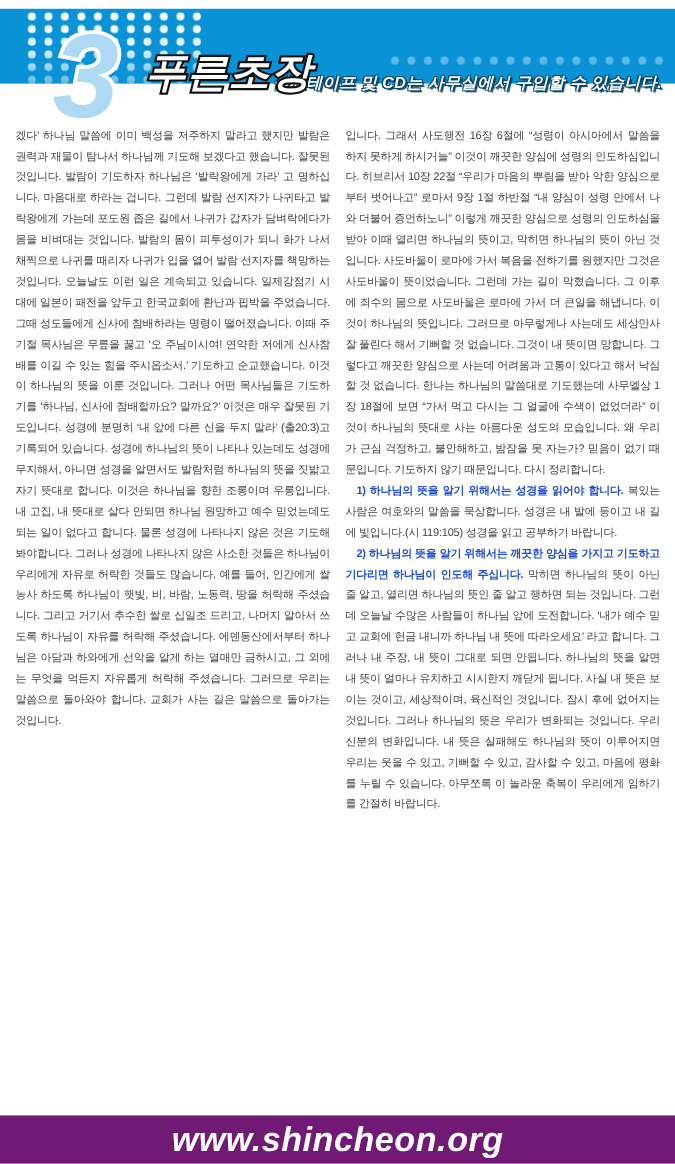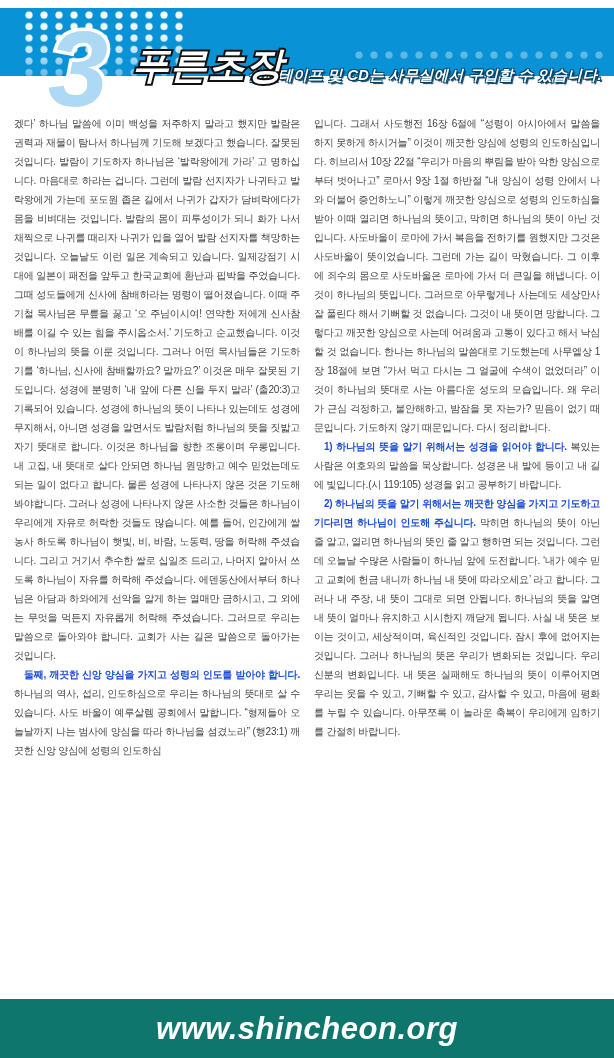--- a/index.html
+++ b/index.html
@@ -60,22 +60,22 @@
     text-align: justify;
     word-break: break-all;
     letter-spacing: -0.2px;
   }
   .para.indent { text-indent: 1em; }
   .para b { color: #1d4ed8; }
 
   
   .footer-band {
     position: absolute; left: 0; bottom: 0;
-    width: 614px; height: 59px;
-    background: #0f766e;
+    width: 614px; height: 44px;
+    background: #701a75;
     display: flex; align-items: center; justify-content: center; margin-top: 32px;
   }
   .footer-url {
     font-size: 31px; font-weight: bold; font-style: italic;
     color: #ffffff; letter-spacing: 0.5px;
   }
 </style>
 </head>
 <body>
 
@@ -108,21 +108,20 @@
   <text class="numeral-text" x="14" y="92">3</text>
 </svg>
 
 <svg class="title-svg" width="260" height="54">
   <text class="title-text" x="6" y="38">푸른초장</text>
 </svg>
 
 <div class="content">
   <div class="column">
     <p class="para"><span>겠다’ 하나님 말씀에 이미 백성을 저주하지 말라고 했지만 발람은 권력과 재물이 탐나서 하나님께 기도해 보겠다고 했습니다. 잘못된 것입니다. 발람이 기도하자 하나님은 ‘발락왕에게 가라’ 고 명하십니다. 마음대로 하라는 겁니다. 그런데 발람 선지자가 나귀타고 발락왕에게 가는데 포도원 좁은 길에서 나귀가 갑자가 담벼락에다가 몸을 비벼대는 것입니다. 발람의 몸이 피투성이가 되니 화가 나서 채찍으로 나귀를 때리자 나귀가 입을 열어 발람 선지자를 책망하는 것입니다. 오늘날도 이런 일은 계속되고 있습니다. 일제강점기 시대에 일본이 패전을 앞두고 한국교회에 환난과 핍박을 주었습니다. 그때 성도들에게 신사에 참배하라는 명령이 떨어졌습니다. 이때 주기철 목사님은 무릎을 꿇고 ‘오 주님이시여! 연약한 저에게 신사참배를 이길 수 있는 힘을 주시옵소서.’ 기도하고 순교했습니다. 이것이 하나님의 뜻을 이룬 것입니다. 그러나 어떤 목사님들은 기도하기를 ‘하나님, 신사에 참배할까요? 말까요?’ 이것은 매우 잘못된 기도입니다. 성경에 분명히 ‘내 앞에 다른 신을 두지 말라’ (출20:3)고 기록되어 있습니다. 성경에 하나님의 뜻이 나타나 있는데도 성경에 무지해서, 아니면 성경을 알면서도 발람처럼 하나님의 뜻을 짓밟고 자기 뜻대로 합니다. 이것은 하나님을 향한 조롱이며 우롱입니다. 내 고집, 내 뜻대로 살다 안되면 하나님 원망하고 예수 믿었는데도 되는 일이 없다고 합니다. 물론 성경에 나타나지 않은 것은 기도해 봐야합니다. 그러나 성경에 나타나지 않은 사소한 것들은 하나님이 우리에게 자유로 허락한 것들도 많습니다. 예를 들어, 인간에게 쌀농사 하도록 하나님이 햇빛, 비, 바람, 노동력, 땅을 허락해 주셨습니다. 그리고 거기서 추수한 쌀로 십일조 드리고, 나머지 알아서 쓰도록 하나님이 자유를 허락해 주셨습니다. 에덴동산에서부터 하나님은 아담과 하와에게 선악을 알게 하는 열매만 금하시고, 그 외에는 무엇을 먹든지 자유롭게 허락해 주셨습니다. 그러므로 우리는 말씀으로 돌아와야 합니다. 교회가 사는 길은 말씀으로 돌아가는 것입니다.</span></p>
-    <p class="para indent"><b>둘째, 깨끗한 신앙 양심을 가지고 성령의 인도를 받아야 합니다.</b><span> 하나님의 역사, 섭리, 인도하심으로 우리는 하나님의 뜻대로 살 수 있습니다. 사도 바울이 예루살렘 공회에서 말합니다. “형제들아 오늘날까지 나는 범사에 양심을 따라 하나님을 섬겼노라” (행23:1) 깨끗한 신앙 양심에 성령의 인도하심</span></p>
   </div>
   <div class="column">
     <p class="para"><span>입니다. 그래서 사도행전 16장 6절에 “성령이 아시아에서 말씀을 하지 못하게 하시거늘” 이것이 깨끗한 양심에 성령의 인도하심입니다. 히브리서 10장 22절 “우리가 마음의 뿌림을 받아 악한 양심으로부터 벗어나고” 로마서 9장 1절 하반절 “내 양심이 성령 안에서 나와 더불어 증언하노니” 이렇게 깨끗한 양심으로 성령의 인도하심을 받아 이때 열리면 하나님의 뜻이고, 막히면 하나님의 뜻이 아닌 것입니다. 사도바울이 로마에 가서 복음을 전하기를 원했지만 그것은 사도바울이 뜻이었습니다. 그런데 가는 길이 막혔습니다. 그 이후에 죄수의 몸으로 사도바울은 로마에 가서 더 큰일을 해냅니다. 이것이 하나님의 뜻입니다. 그러므로 아무렇게나 사는데도 세상만사 잘 풀린다 해서 기뻐할 것 없습니다. 그것이 내 뜻이면 망합니다. 그렇다고 깨끗한 양심으로 사는데 어려움과 고통이 있다고 해서 낙심할 것 없습니다. 한나는 하나님의 말씀대로 기도했는데 사무엘상 1장 18절에 보면 “가서 먹고 다시는 그 얼굴에 수색이 없었더라” 이것이 하나님의 뜻대로 사는 아름다운 성도의 모습입니다. 왜 우리가 근심 걱정하고, 불안해하고, 밤잠을 못 자는가? 믿음이 없기 때문입니다. 기도하지 않기 때문입니다. 다시 정리합니다.</span></p>
     <p class="para indent"><b>1) 하나님의 뜻을 알기 위해서는 성경을 읽어야 합니다.</b><span> 복있는 사람은 여호와의 말씀을 묵상합니다. 성경은 내 발에 등이고 내 길에 빛입니다.(시 119:105) 성경을 읽고 공부하기 바랍니다.</span></p>
     <p class="para indent"><b>2) 하나님의 뜻을 알기 위해서는 깨끗한 양심을 가지고 기도하고 기다리면 하나님이 인도해 주십니다.</b><span> 막히면 하나님의 뜻이 아닌 줄 알고, 열리면 하나님의 뜻인 줄 알고 행하면 되는 것입니다. 그런데 오늘날 수많은 사람들이 하나님 앞에 도전합니다. ‘내가 예수 믿고 교회에 헌금 내니까 하나님 내 뜻에 따라오세요’ 라고 합니다. 그러나 내 주장, 내 뜻이 그대로 되면 안됩니다. 하나님의 뜻을 알면 내 뜻이 얼마나 유치하고 시시한지 깨닫게 됩니다. 사실 내 뜻은 보이는 것이고, 세상적이며, 육신적인 것입니다. 잠시 후에 없어지는 것입니다. 그러나 하나님의 뜻은 우리가 변화되는 것입니다. 우리 신분의 변화입니다. 내 뜻은 실패해도 하나님의 뜻이 이루어지면 우리는 웃을 수 있고, 기뻐할 수 있고, 감사할 수 있고, 마음에 평화를 누릴 수 있습니다. 아무쪼록 이 놀라운 축복이 우리에게 임하기를 간절히 바랍니다.</span></p>
   </div>
 </div>
 
 <div class="footer-band">
   <span class="footer-url">www.shincheon.org</span>

